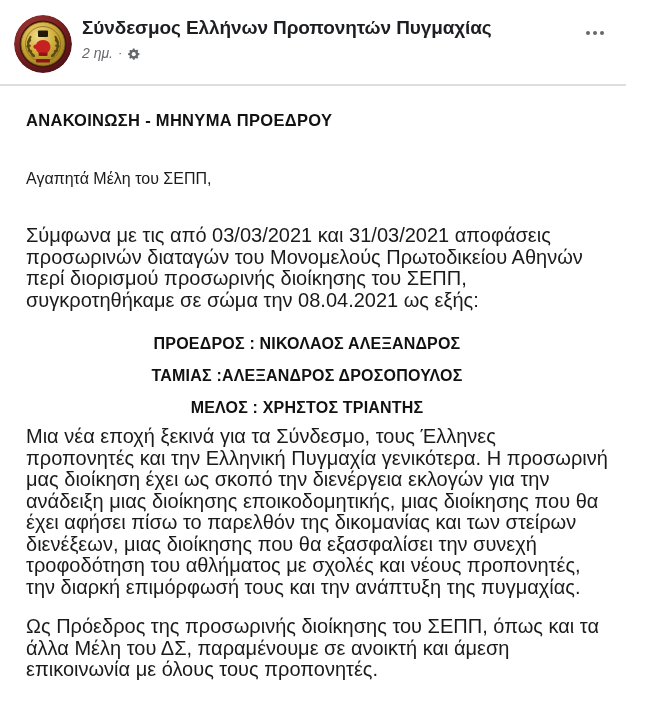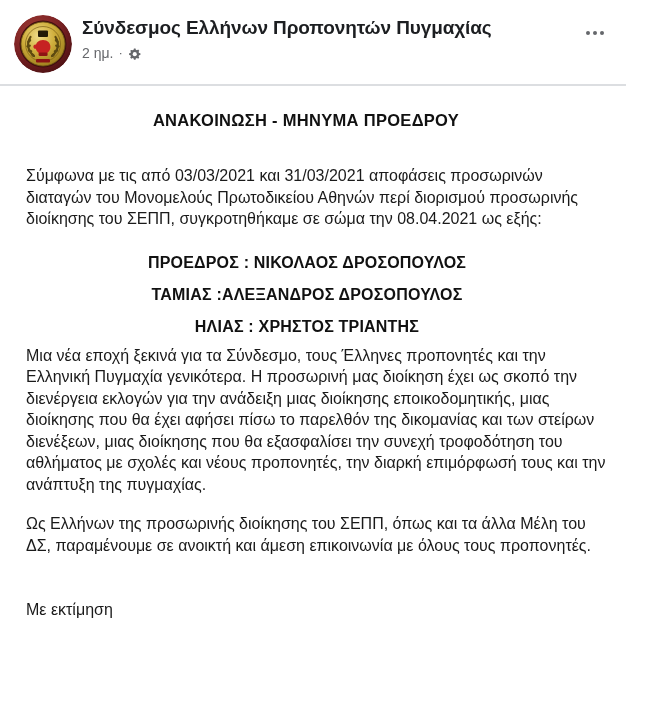--- a/index.html
+++ b/index.html
@@ -59,20 +59,21 @@
     white-space: nowrap;
   }
 
   .meta-row {
     display: flex;
     align-items: center;
     margin-top: 6px;
     font-size: 14px;
     color: #65676b;
     line-height: 16px;
+    font-style: italic;
   }
 
   .meta-time { color: #65676b; }
 
   .meta-dot {
     margin: 0 5px;
     color: #65676b;
     font-size: 13px;
   }
 
@@ -114,39 +115,39 @@
     background: #dcdee1;
   }
 
   
   .doc {
     padding: 0 18px 0 26px;
     color: #181818;
   }
 
   .doc-title {
-    text-align: center;
+    text-align: left;
     font-size: 16.5px;
     font-weight: bold;
     letter-spacing: 0.3px;
     color: #111111;
     margin-top: 26px;
     margin-bottom: 0;
     padding-right: 22px;
   }
 
   .doc-greeting {
     font-size: 16px;
     line-height: 22px;
     color: #1a1a1a;
     margin-top: 38px;
   }
 
   .doc-para {
-    font-size: 16px;
+    font-size: 20px;
     line-height: 21.5px;
     color: #1a1a1a;
   }
 
   .para-intro { margin-top: 35px; }
 
   .officers {
     margin-top: 22px;
     text-align: center;
     padding-right: 20px;
@@ -242,32 +243,33 @@
       <i></i>
     </div>
 
     <div class="header-divider"></div>
   </div>
 
   <div class="doc">
 
     <div class="doc-title">ΑΝΑΚΟΙΝΩΣΗ - ΜΗΝΥΜΑ ΠΡΟΕΔΡΟΥ</div>
 
+    <div class="doc-greeting">Αγαπητά Μέλη του ΣΕΠΠ,</div>
 
     <div class="doc-para para-intro">Σύμφωνα με τις από 03/03/2021 και 31/03/2021 αποφάσεις προσωρινών διαταγών  του Μονομελούς Πρωτοδικείου Αθηνών περί διορισμού προσωρινής διοίκησης  του ΣΕΠΠ, συγκροτηθήκαμε σε σώμα την 08.04.2021 ως εξής:</div>
 
     <div class="officers">
-      <div class="officer-line">ΠΡΟΕΔΡΟΣ : ΝΙΚΟΛΑΟΣ ΔΡΟΣΟΠΟΥΛΟΣ</div>
+      <div class="officer-line">ΠΡΟΕΔΡΟΣ : ΝΙΚΟΛΑΟΣ ΑΛΕΞΑΝΔΡΟΣ</div>
       <div class="officer-line">ΤΑΜΙΑΣ :ΑΛΕΞΑΝΔΡΟΣ ΔΡΟΣΟΠΟΥΛΟΣ</div>
-      <div class="officer-line">ΗΛΙΑΣ : ΧΡΗΣΤΟΣ ΤΡΙΑΝΤΗΣ</div>
+      <div class="officer-line">ΜΕΛΟΣ : ΧΡΗΣΤΟΣ ΤΡΙΑΝΤΗΣ</div>
     </div>
 
     <div class="doc-para para-vision">Μια νέα εποχή ξεκινά για τα Σύνδεσμο, τους Έλληνες προπονητές και την Ελληνική Πυγμαχία γενικότερα. Η προσωρινή μας διοίκηση έχει ως σκοπό την διενέργεια εκλογών για την ανάδειξη μιας διοίκησης εποικοδομητικής, μιας διοίκησης που θα έχει αφήσει πίσω το παρελθόν της δικομανίας και των στείρων διενέξεων, μιας διοίκησης που θα εξασφαλίσει την συνεχή τροφοδότηση του αθλήματος με σχολές και νέους προπονητές, την διαρκή επιμόρφωσή τους και την ανάπτυξη της πυγμαχίας.</div>
 
-    <div class="doc-para para-contact">Ως Ελλήνων της προσωρινής διοίκησης του ΣΕΠΠ, όπως και τα άλλα Μέλη του ΔΣ, παραμένουμε σε ανοικτή και άμεση επικοινωνία με όλους τους προπονητές.</div>
+    <div class="doc-para para-contact">Ως Πρόεδρος της προσωρινής διοίκησης του ΣΕΠΠ, όπως και τα άλλα Μέλη του ΔΣ, παραμένουμε σε ανοικτή και άμεση επικοινωνία με όλους τους προπονητές.</div>
 
     <div class="signature">
       <div class="sig-line">Με εκτίμηση</div>
 
     </div>
 
   </div>
 </div>
 
 </body></html>

